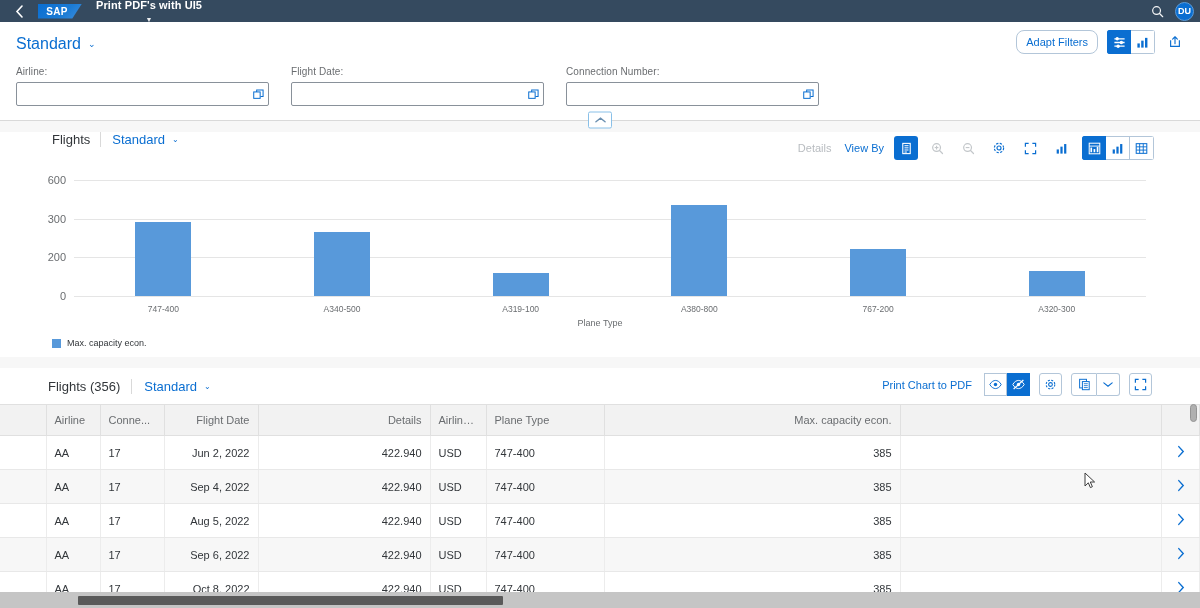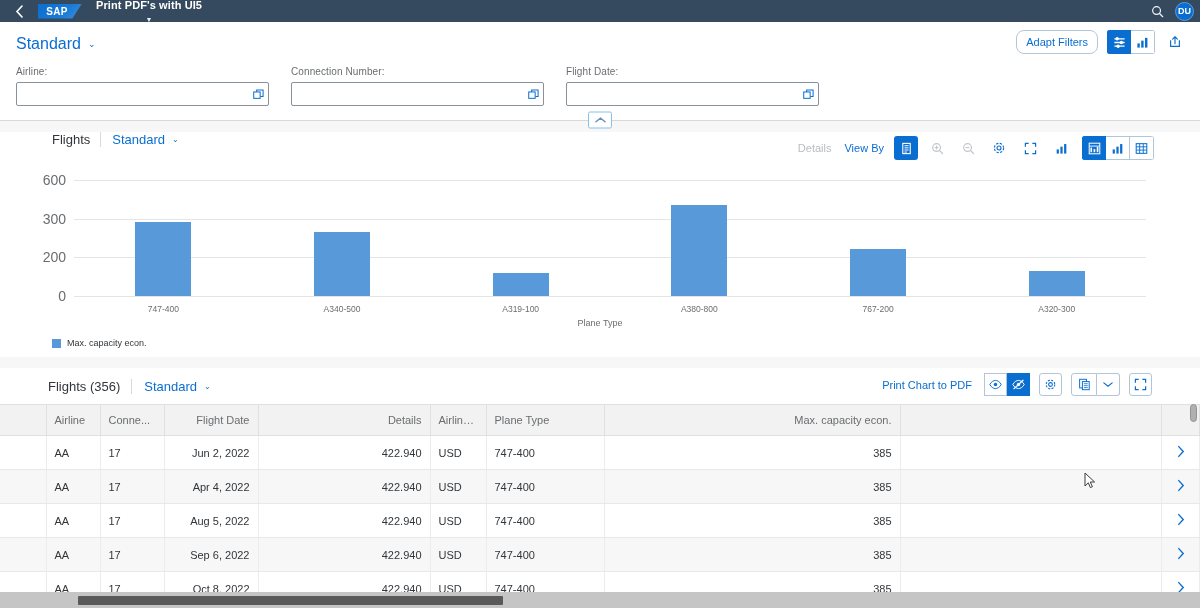--- a/index.html
+++ b/index.html
@@ -135,21 +135,21 @@
   .tool-ico.disabled { color: #c3c7ca; cursor: default; }
   .tool-ico.filled { background: #0a6ed1; color: #fff; }
 
   
   .plot-area { position: relative; height: 150px; margin: 4px 0 0 0; }
   .plot-inner { position: absolute; left: 74px; right: 54px; top: 8px; bottom: 26px; }
   .gridline {
     position: absolute; left: 0; right: 0; height: 1px; background: #e5e5e5;
   }
   .ytick {
-    position: absolute; right: calc(100% + 8px); font-size: 14px; color: #6a6d70;
+    position: absolute; right: calc(100% + 8px); font-size: 11px; color: #6a6d70;
     transform: translateY(-50%); white-space: nowrap;
   }
   .bars {
     position: absolute; left: 0; right: 0; bottom: 0; top: 0;
     display: flex; align-items: flex-end;
   }
   .bar-slot { flex: 1; display: flex; flex-direction: column; align-items: center; height: 100%; justify-content: flex-end; }
   .bar { width: 56px; background: #5899da; }
   .xlabels {
     position: absolute; left: 74px; right: 54px; bottom: 8px; display: flex;
@@ -307,33 +307,33 @@
         <input type="text" placeholder="" style="">
         <div class="vh-icon">
           <svg width="11" height="11" viewBox="0 0 12 12">
             <rect x="0.8" y="3.2" width="7" height="7" stroke="currentColor" stroke-width="1.1" fill="#fff"></rect>
             <path d="M4 3.2 V1.2 H11 V8.2 H8.2" stroke="currentColor" stroke-width="1.1" fill="none"></path>
           </svg>
         </div>
       </div>
     </div>
     <div class="field">
-      <label>Connection Number:</label>
+      <label>Flight Date:</label>
       <div class="input-wrap">
         <input type="text" placeholder="" style="">
         <div class="vh-icon">
           <svg width="11" height="11" viewBox="0 0 12 12">
             <rect x="0.8" y="3.2" width="7" height="7" stroke="currentColor" stroke-width="1.1" fill="#fff"></rect>
             <path d="M4 3.2 V1.2 H11 V8.2 H8.2" stroke="currentColor" stroke-width="1.1" fill="none"></path>
           </svg>
         </div>
       </div>
     </div>
     <div class="field">
-      <label>Flight Date:</label>
+      <label>Connection Number:</label>
       <div class="input-wrap">
         <input type="text" placeholder="" style="">
         <div class="vh-icon">
           <svg width="11" height="11" viewBox="0 0 12 12">
             <rect x="0.8" y="3.2" width="7" height="7" stroke="currentColor" stroke-width="1.1" fill="#fff"></rect>
             <path d="M4 3.2 V1.2 H11 V8.2 H8.2" stroke="currentColor" stroke-width="1.1" fill="none"></path>
           </svg>
         </div>
       </div>
     </div>
@@ -567,21 +567,21 @@
           <td class="num">385</td>
           <td></td>
           <td class="nav-cell"><svg width="8" height="13" viewBox="0 0 9 14">
               <path d="M2 1.5 L7 7 L2 12.5" stroke="#0a6ed1" stroke-width="1.6" fill="none" stroke-linecap="round"></path>
             </svg></td>
         </tr>
         <tr class="alt">
           <td></td>
           <td>AA</td>
           <td>17</td>
-          <td class="num">Apr 4, 2022</td>
+          <td class="num">Sep 4, 2022</td>
           <td class="num">422.940</td>
           <td>USD</td>
           <td>747-400</td>
           <td class="num">385</td>
           <td></td>
           <td class="nav-cell"><svg width="8" height="13" viewBox="0 0 9 14">
               <path d="M2 1.5 L7 7 L2 12.5" stroke="#0a6ed1" stroke-width="1.6" fill="none" stroke-linecap="round"></path>
             </svg></td>
         </tr>
         <tr>

